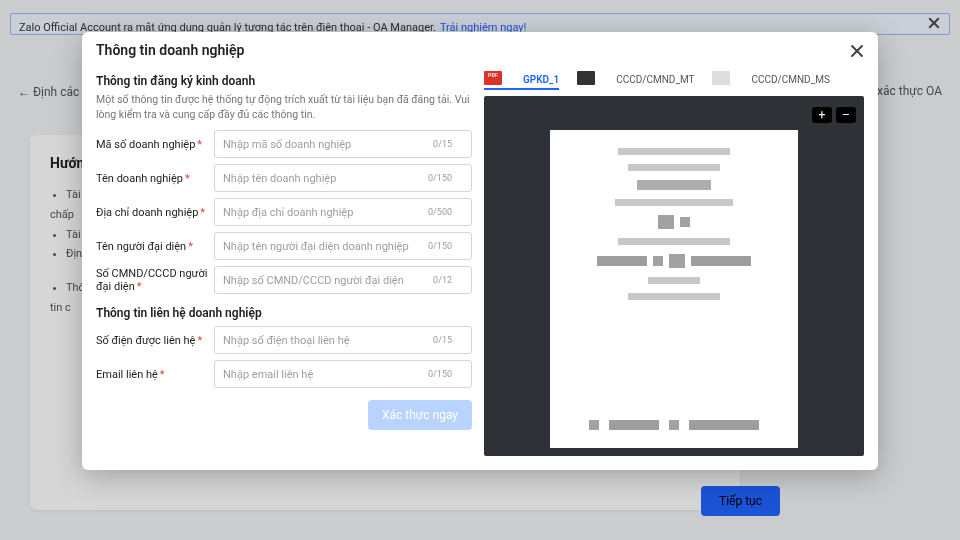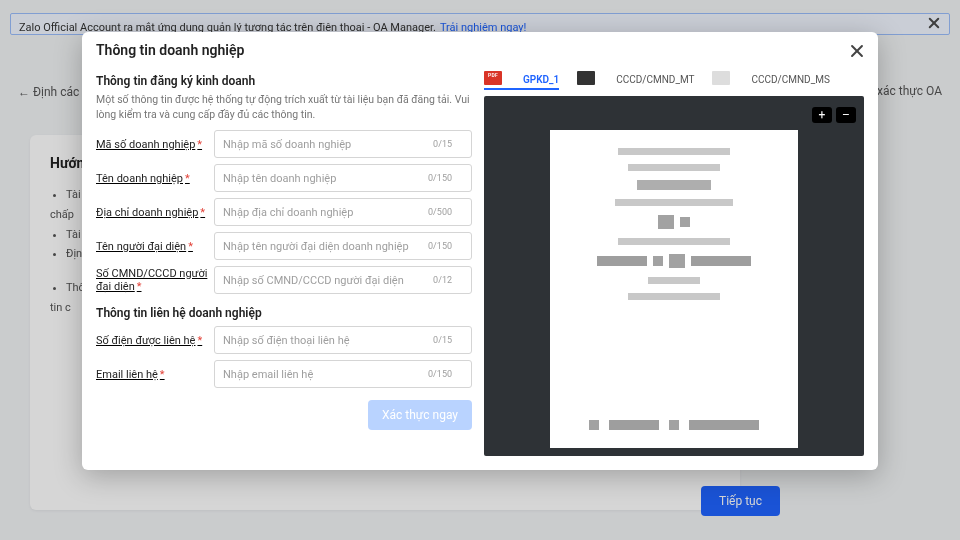--- a/index.html
+++ b/index.html
@@ -26,21 +26,21 @@
   .bg-crumb-left { position:absolute; left:18px; top:85px; font-size:12px; color:#555; }
   .bg-crumb-right{ position:absolute; right:18px; top:84px; font-size:12px; color:#555; }
   .bg-card {
     position:absolute; left:30px; right:220px; top:135px; bottom:30px;
     background:#fff; border-radius:6px; box-shadow:0 1px 3px rgba(0,0,0,0.06);
     padding:20px;
   }
   .bg-card h4 { font-size:14px; color:#222; margin-bottom:14px; }
   .bg-card ul { list-style:disc; padding-left:16px; font-size:11px; color:#555; line-height:1.8; }
   .continue { position:absolute; right:180px; bottom:24px;
-    background:#1f64ff; color:#ffffff; border:none; border-radius:4px;
+    background:#1f64ff; color:#000000; border:none; border-radius:4px;
     padding:8px 18px; font-size:12px; cursor:pointer;
   }
 
   
   .overlay {
     position: absolute; inset: 0;
     background: rgba(0,0,0,0.16);
   }
   .modal {
     position: absolute; left: 82px; top: 32px; width: 796px; height: 438px;
@@ -60,21 +60,21 @@
     content:""; position:absolute; left:10px; top:3px; width:2px; height:16px; background:#444; border-radius:1px;
   }
   .modal-close::before{ transform:rotate(45deg);}
   .modal-close::after { transform:rotate(-45deg);}
 
   .modal-body { flex:1; display:flex; padding: 0 14px 14px 14px; gap: 12px; overflow:hidden;}
   .form-col { width: 376px; display:flex; flex-direction:column; }
   .section-title { font-size: 12px; font-weight:600; color:#222; margin-top:6px; }
   .section-desc { font-size: 10.5px; color:#767676; line-height:1.45; margin-top:4px; margin-bottom:8px; }
 
-  .frow { display:flex; align-items:center; margin-bottom:6px;text-decoration:underline; }
+  .frow { display:flex; align-items:center; margin-bottom:6px; }
   .flabel { width: 118px; font-size:11px; color:#222; line-height:1.25; padding-right:6px;}
   .flabel .req { color:#e2433a; margin-left:2px;}
   .fctl { flex:1; position:relative; }
   .fctl input {
     width:100%; height:28px; border:1px solid #d5d5d5; border-radius:3px;
     padding: 0 42px 0 8px; font-size:11px; color:#222; outline:none;
   }
   .fctl input::placeholder { color:#9e9e9e; }
   .fcount { position:absolute; right:20px; top:0; height:28px; display:flex; align-items:center; font-size:9px; color:#9e9e9e;}
 

